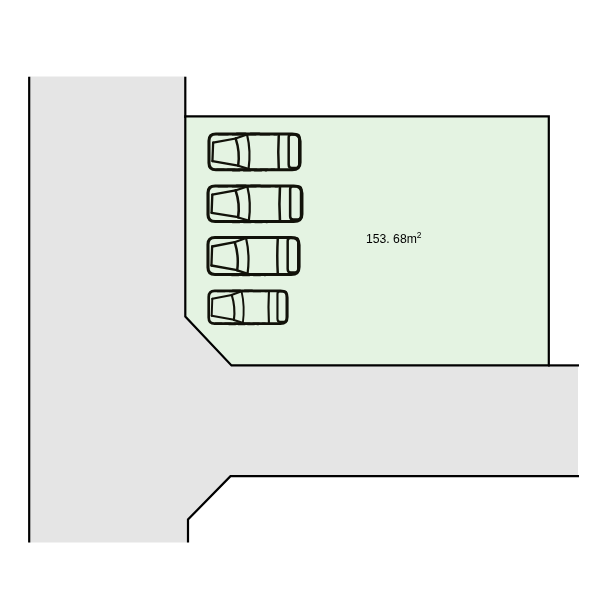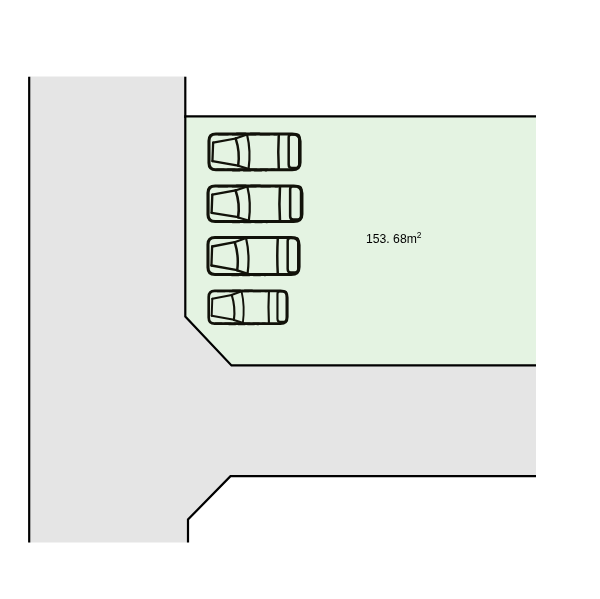--- a/index.html
+++ b/index.html
@@ -1,17 +1,17 @@
 <!DOCTYPE html>
 <html><head>
 <meta charset="utf-8">
 <style>
   html,body{margin:0;padding:0;background:#ffffff;}
   body{font-family:"Liberation Sans", sans-serif;}
-  #wrap{position:relative;width:536px;height:599px;overflow:hidden;}
+  #wrap{position:relative;width:600px;height:599px;overflow:hidden;}
 </style>
 </head>
 <body>
 <div id="wrap">
 <svg width="600" height="599" viewBox="0 0 600 599" xmlns="http://www.w3.org/2000/svg">
   <defs>
 
     <g id="car" fill="none" stroke="#12120a" stroke-linecap="round">
 
       <path d="M 9,1.5 H 86 Q 94,1.5 94,9 V 31 Q 94,38.5 86,38.5 H 9 Q 2,38.5 2,31.5 V 8.5 Q 2,1.5 9,1.5 Z" stroke-width="3.1"></path>

